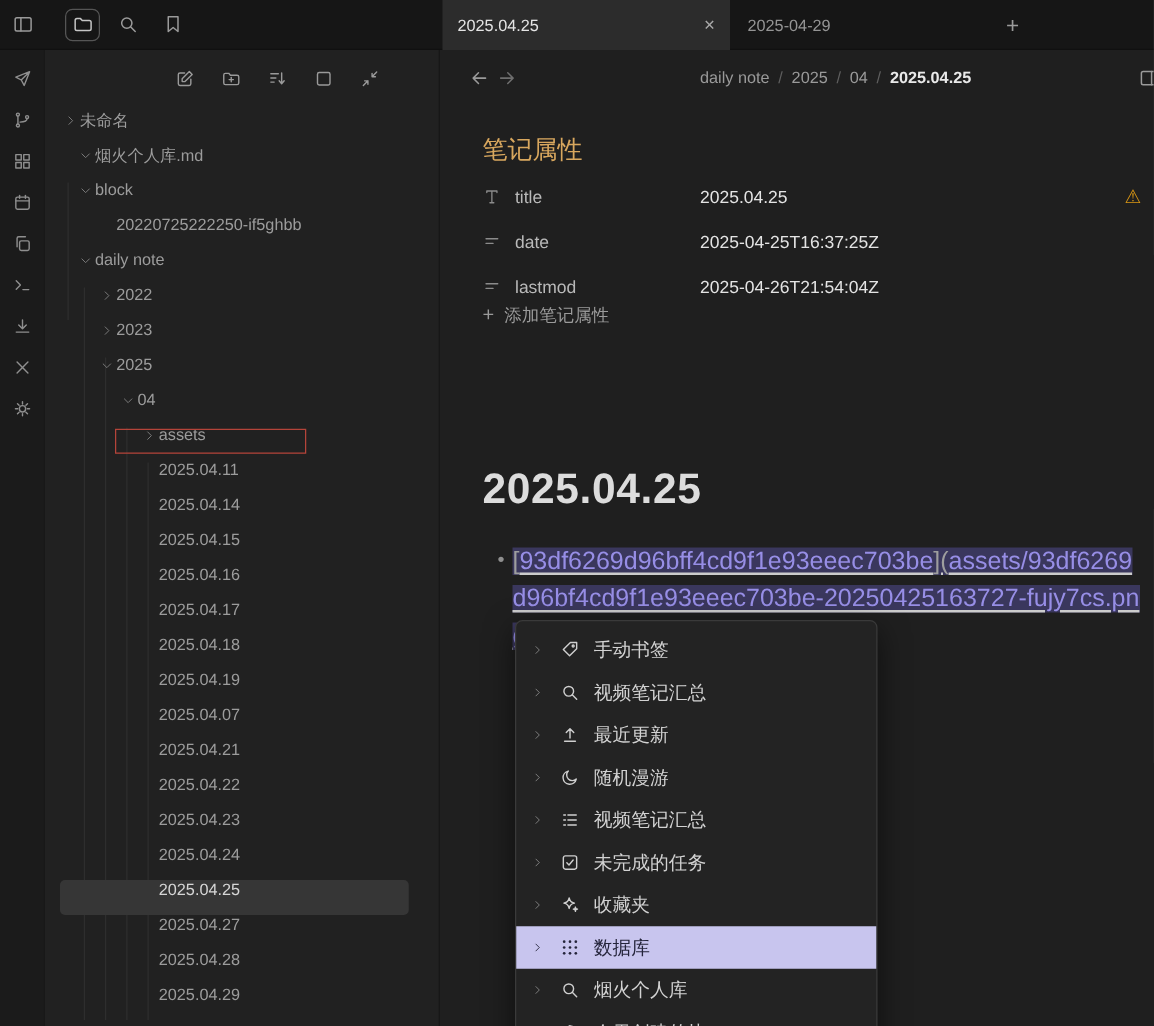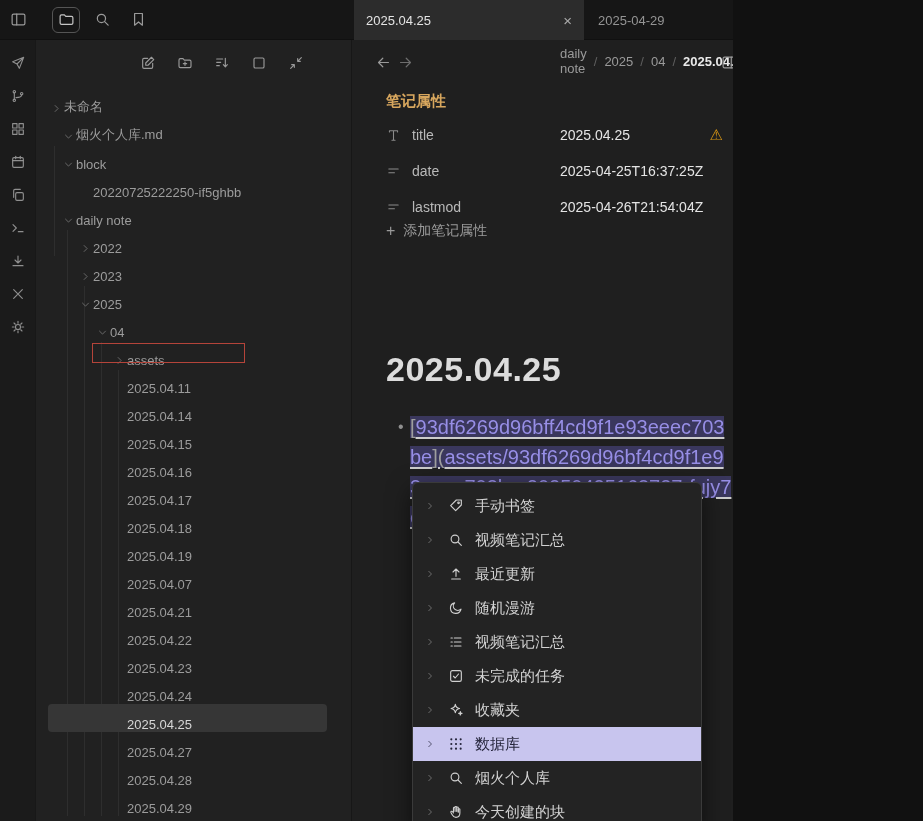--- a/index.html
+++ b/index.html
@@ -1,17 +1,17 @@
 <!DOCTYPE html>
 <html style="--accent-gold: #d8a75e; --link-purple: #978ee6; --warning-orange: #d89614; --flag-red: #b5443a; --menu-highlight: #c8c5ee; --selection-purple: rgba(88,82,160,0.48);"><head>
 <meta charset="utf-8">
 <style>
   *{margin:0;padding:0;box-sizing:border-box}
   html,body{background:#111}
-  .app{position:relative;width:733px;height:821px;background:#404040;overflow:hidden;
+  .app{position:relative;width:923px;height:821px;background:#404040;overflow:hidden;
        font-family:"Liberation Sans","DejaVu Sans",sans-serif;color:#ccc}
   
   .topbar{position:absolute;left:0;top:0;width:923px;height:40px;background:#161616;
           display:flex;align-items:stretch;z-index:6;border-bottom:1px solid #101010}
   .topbar-ribbon-zone{width:36px;display:flex;align-items:center;justify-content:center;flex:none}
   .topbar-dock-zone{width:316px;display:flex;align-items:center;gap:8px;padding-left:16px;flex:none}
   .icon-btn{width:22px;height:22px;display:flex;align-items:center;justify-content:center;color:#9a9a9a;cursor:pointer}
   .icon-btn svg{width:17px;height:17px}
   .dock-btn{width:28px;height:26px;display:flex;align-items:center;justify-content:center;color:#9a9a9a;border-radius:6px;cursor:pointer}
   .dock-btn svg{width:17px;height:17px}
@@ -26,42 +26,42 @@
   
   .ribbon{position:absolute;left:0;top:40px;bottom:0;width:36px;background:#1b1b1b;border-right:1px solid #181818;
           display:flex;flex-direction:column;align-items:center;padding-top:14px;gap:15px}
   .ribbon-btn{width:18px;height:18px;color:#8f8f8f;display:flex;align-items:center;justify-content:center;cursor:pointer}
   .ribbon-btn svg{width:16px;height:16px}
   
   .sidebar{position:absolute;left:36px;top:40px;bottom:0;width:316px;background:#212121;border-right:1px solid #171717}
   .side-toolbar{position:absolute;top:10px;left:0;right:44px;height:26px;display:flex;justify-content:flex-end;gap:15px;align-items:center}
   .side-toolbar .icon-btn svg{width:16px;height:16px}
   .tree{position:absolute;top:48px;left:0;right:0}
-  .tree-item{position:relative;height:28px;display:flex;align-items:flex-end;margin:0 24px 0 12px;border-radius:4px;
+  .tree-item{position:relative;height:28px;display:flex;align-items:flex-start;margin:0 24px 0 12px;border-radius:4px;
              color:#9c9c9c;font-size:13px;cursor:pointer;white-space:nowrap}
   .tree-item.selected{background:#363636;color:#d6d6d6}
   .chev{width:16px;height:16px;display:flex;align-items:center;justify-content:center;color:#7c7c7c;flex:none}
   .chev svg{width:11px;height:11px}
   .chev.open svg{transform:rotate(90deg)}
   .chev.hidden{visibility:hidden}
   .d0{padding-left:0}.d1{padding-left:12px}.d2{padding-left:29px}.d3{padding-left:46px}.d4{padding-left:63px}
   .flag-box{position:absolute;left:44px;top:3px;width:153px;height:20px;border:1px solid var(--flag-red,#b5443a);pointer-events:none}
   .guide{position:absolute;width:1px;background:rgba(255,255,255,0.06)}
   
   .main{position:absolute;left:352px;top:40px;right:0;bottom:0;background:#1f1f1f}
   .doc-header{position:relative;height:42px}
   .nav-back{position:absolute;left:20px;top:11px}
   .nav-fwd{position:absolute;left:42px;top:11px;color:#6e6e6e}
   .breadcrumb{position:absolute;left:208px;top:0;height:42px;display:flex;align-items:center;gap:7px;font-size:13px;color:#9a9a9a}
   .crumb{cursor:pointer}
   .crumb.current{color:#e9e9e9;font-weight:700}
   .crumb-sep{color:#5f5f5f}
   .edge-icon{position:absolute;right:-7px;top:11px}
   .doc{position:relative;padding-left:34px}
-  .attr-title{margin-top:10px;font-size:15px;font-weight:700;color:var(--accent-gold,#d8a75e)}
+  .attr-title{margin-top:24px;font-size:20px;font-weight:400;color:var(--accent-gold,#d8a75e)}
   .attr-table{margin-top:6px}
   .attr-row{position:relative;height:36px;display:flex;align-items:center;font-size:14px}
   .attr-icon{width:26px;color:#8b8b8b;display:flex;align-items:center}
   .attr-icon svg{width:15px;height:15px}
   .attr-label{width:148px;color:#b9b9b9;cursor:pointer}
   .attr-value{color:#e4e4e4;cursor:text}
   .attr-warn{position:absolute;right:10px;color:var(--warning-orange,#d89614);font-size:15px;cursor:pointer}
   .attr-add{margin-top:-6px;height:24px;display:flex;align-items:center;gap:8px;color:#9a9a9a;font-size:14px;cursor:pointer}
   .attr-add .plus{font-size:16px}
   .doc-heading{margin-top:106px;font-size:34px;font-weight:700;color:#dcdcdc;letter-spacing:.5px;line-height:41px}

